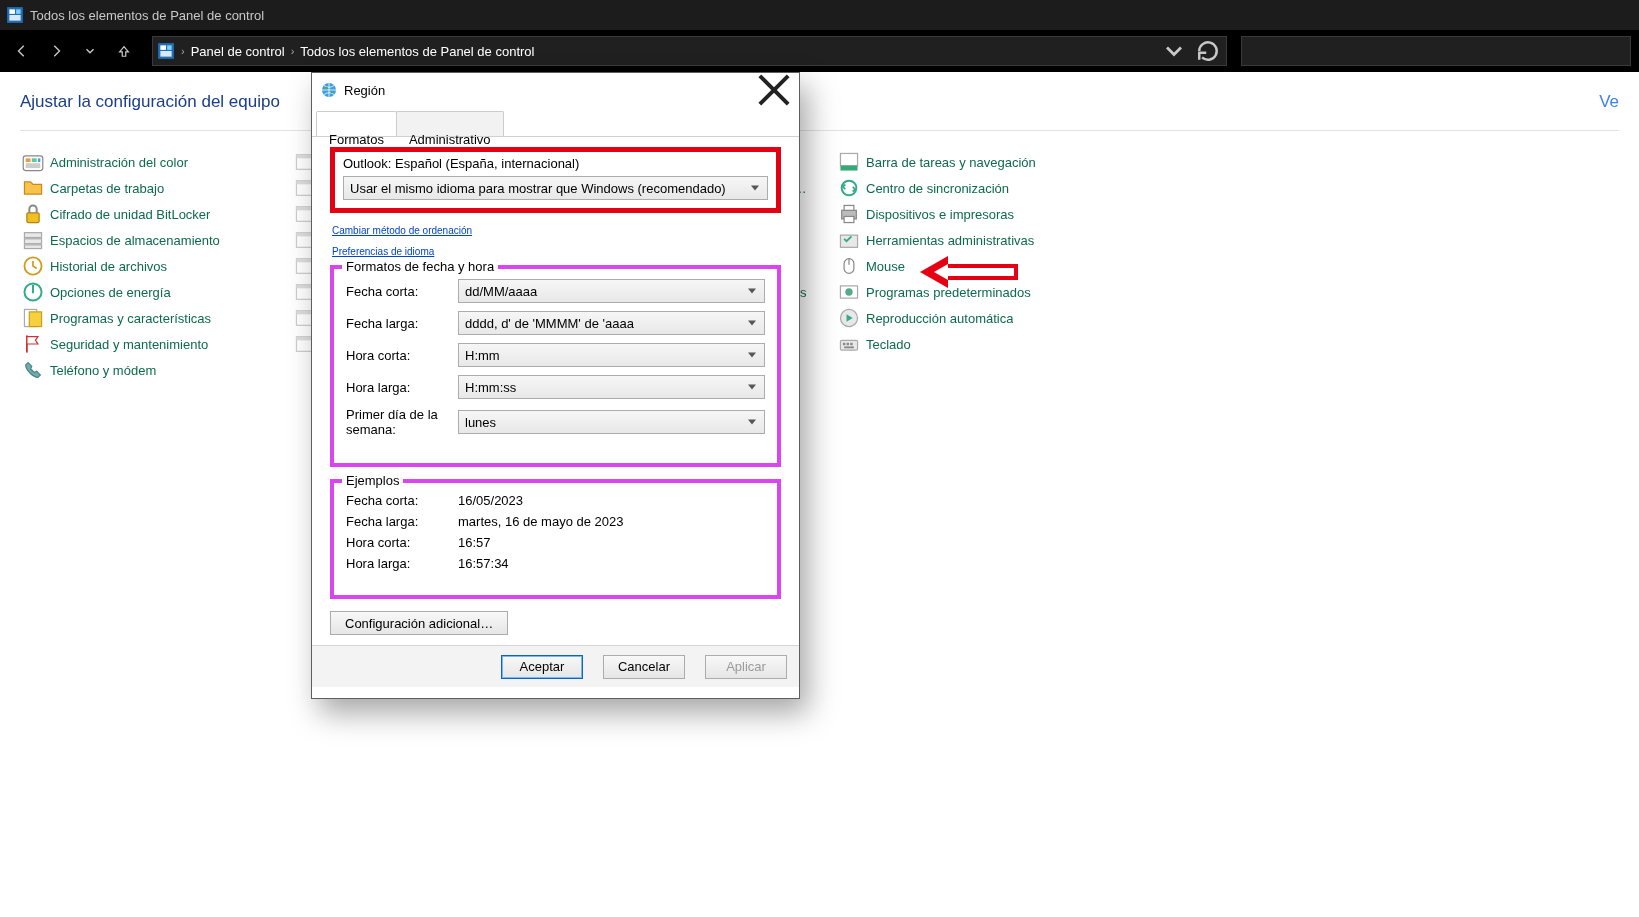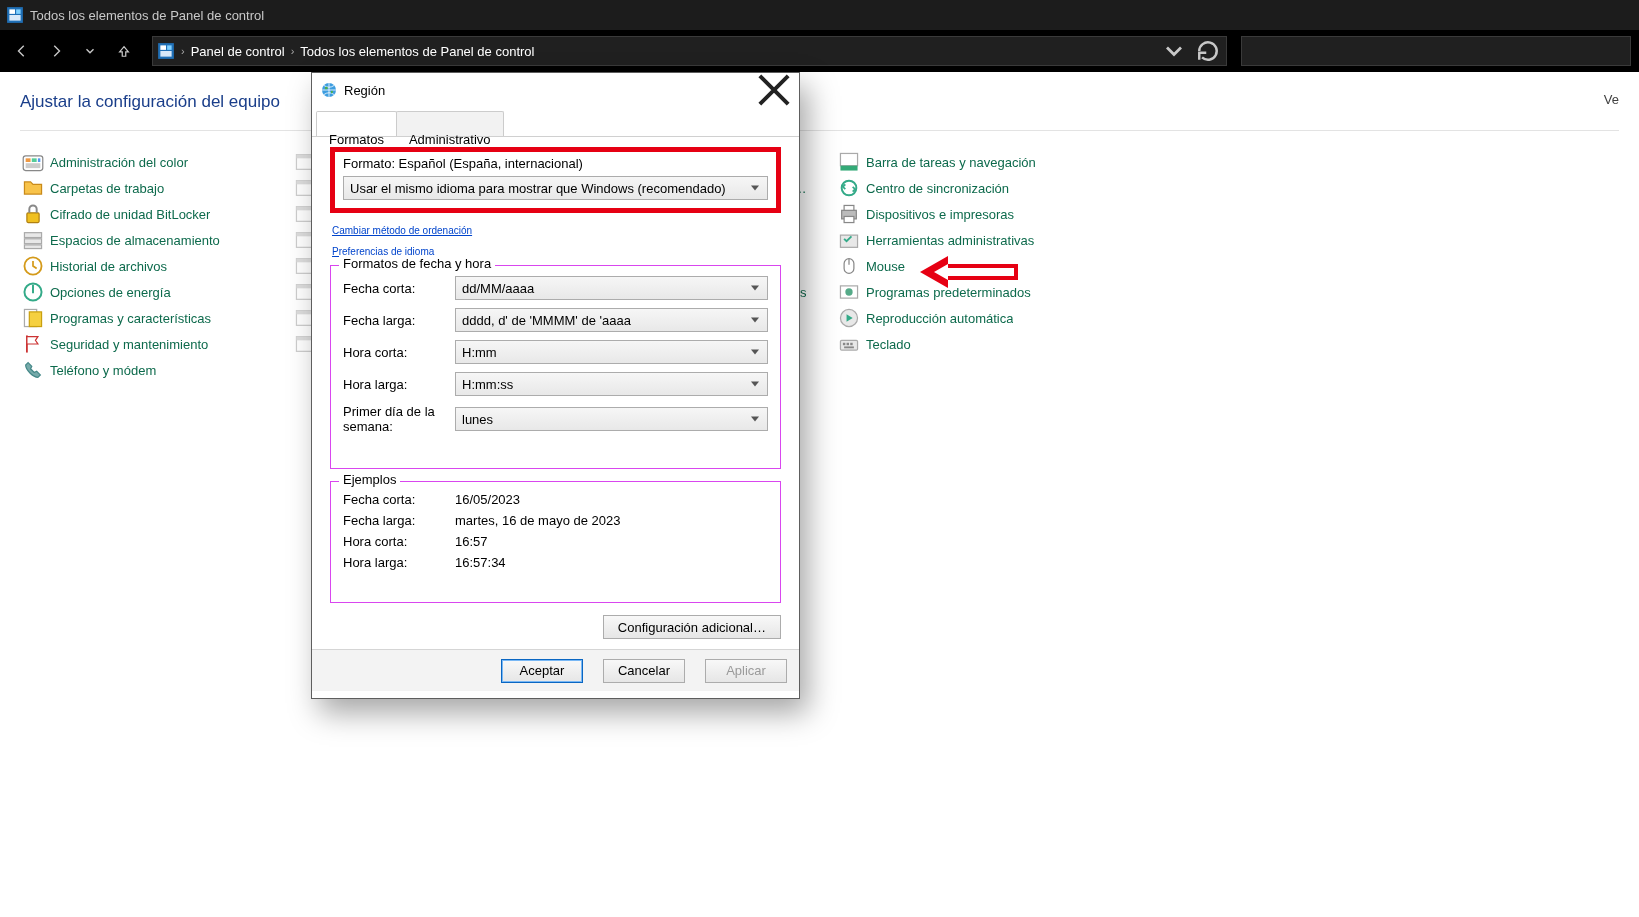--- a/index.html
+++ b/index.html
@@ -18,21 +18,21 @@
 .address .ico{width:18px;height:18px;display:inline-flex;align-items:center;justify-content:center}
 .address .crumb{color:#fff;white-space:nowrap}
 .address .sep{color:#aaa;font-size:11px}
 .address .flexfill{flex:1}
 .address .end-btn{width:28px;height:28px;display:flex;align-items:center;justify-content:center;color:#c8c8c8}
 .search{width:390px;height:30px;background:#202020;border:1px solid #3a3a3a}
 
 
 .content{padding:12px 20px;position:relative}
 .heading{color:#1a3e8a;font-size:17px;font-weight:400;margin:8px 0 18px 0}
-.rightview{float:right;color:#404040;font-size:13px;margin-top:-38px}
+.rightview{float:right;color:#3b82f6;font-size:17px;margin-top:-38px}
 .hr{height:1px;background:#e3e3e3;margin-bottom:18px}
 .grid{display:flex;flex-wrap:wrap;gap:4px 24px}
 .col{width:248px}
 .cp-item{display:flex;align-items:center;height:26px;padding:0 2px}
 .cp-item .cp-ico{width:22px;height:22px;margin-right:6px;flex-shrink:0}
 .cp-item a{color:#0d6a4c;text-decoration:none;font-size:13px;white-space:nowrap;overflow:hidden;text-overflow:ellipsis}
 
 
 .dlg{position:absolute;left:311px;top:0;width:489px;height:627px;background:#fff;border:1px solid #5e5e5e;box-shadow:8px 14px 28px rgba(0,0,0,.35)}
 .dlg-title{height:34px;display:flex;align-items:center;padding:0 8px;font-size:13px}
@@ -44,31 +44,31 @@
 .tab.active{background:#fff;position:relative;z-index:2}
 .tab.inactive{background:#f2f2f2;margin-left:-1px}
 .dlg-body{padding:10px 18px 0 18px}
 
 .redbox{border:5px solid #e60013;padding:4px 8px 8px 8px;margin-bottom:6px}
 .blacklbl{font-size:13px;margin-bottom:5px}
 .combo{height:24px;border:1px solid #acacac;background:linear-gradient(#f6f6f6,#e8e8e8);display:flex;align-items:center;padding:0 24px 0 6px;position:relative;font-size:13px}
 .combo::after{content:"";position:absolute;right:8px;top:50%;width:0;height:0;border-left:4px solid transparent;border-right:4px solid transparent;border-top:5px solid #555;transform:translateY(-50%)}
 .linklike{color:#0044cc;text-decoration:underline;font-size:10px;display:inline-block;margin:6px 2px 4px 2px}
 
-.fieldset{border:1px solid #d946ef;padding:10px 12px 26px 12px;margin:4px 0 12px 0;position:relative}
+.fieldset{border:4px solid #d946ef;padding:10px 12px 18px 12px;margin:4px 0 12px 0;position:relative}
 .fieldset .legend{position:absolute;top:-10px;left:8px;background:#fff;padding:0 4px;font-size:13px}
 .row{display:flex;align-items:center;margin-bottom:8px}
 .row .lbl{width:112px;font-size:13px}
 .row .lbl2{width:112px;font-size:13px;line-height:15px}
 .row .combo{flex:1}
 .eg-row{display:flex;margin-bottom:6px}
 .eg-row .lbl{width:112px;font-size:13px}
 .eg-row .val{font-size:13px}
 
-.btn-row{display:flex;justify-content:flex-end;margin-bottom:10px}
+.btn-row{display:flex;justify-content:flex-start;margin-bottom:10px}
 .btn{min-width:82px;height:24px;border:1px solid #acacac;background:linear-gradient(#f8f8f8,#e6e6e6);font-size:13px;padding:0 14px;display:inline-flex;align-items:center;justify-content:center}
 .btn.default{border:1.5px solid #0a66c2;box-shadow:0 0 0 1px #79b8f5 inset}
 .btn.disabled{color:#9a9a9a}
 .btn+ .btn{margin-left:20px}
 
 .foot{height:42px;background:#f3f3f3;border-top:1px solid #d5d5d5;display:flex;align-items:center;justify-content:flex-end;padding:0 12px}
 
 
 .arrow{position:absolute;left:920px;top:182px;pointer-events:none}
 .arrow svg{display:block}
@@ -417,21 +417,21 @@
         </span>
     </div>
 
     <div class="tabs-row">
       <div class="tab active">Formatos</div>
       <div class="tab inactive">Administrativo</div>
     </div>
 
     <div class="dlg-body">
       <div class="redbox">
-        <div class="blacklbl">Formato: Español (España, internacional)</div>
+        <div class="blacklbl">Outlook: Español (España, internacional)</div>
         <div class="combo">
             <span>Usar el mismo idioma para mostrar que Windows (recomendado)</span>
           </div>
       </div>
 
       <a class="linklike">Cambiar método de ordenación</a><br>
       <a class="linklike">Preferencias de idioma</a>
 
       <div class="fieldset">
         <div class="legend">Formatos de fecha y hora</div>

